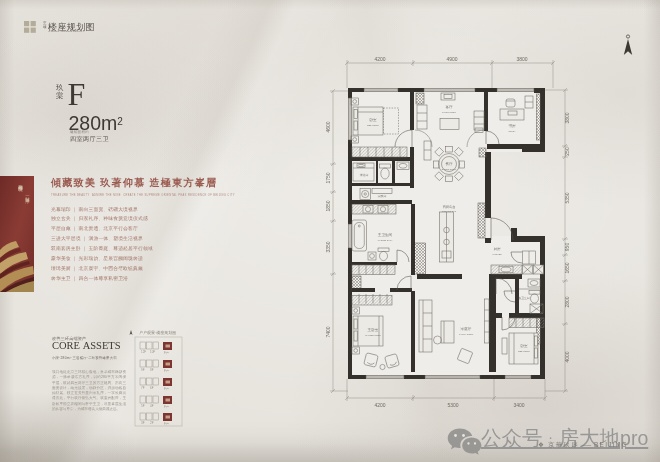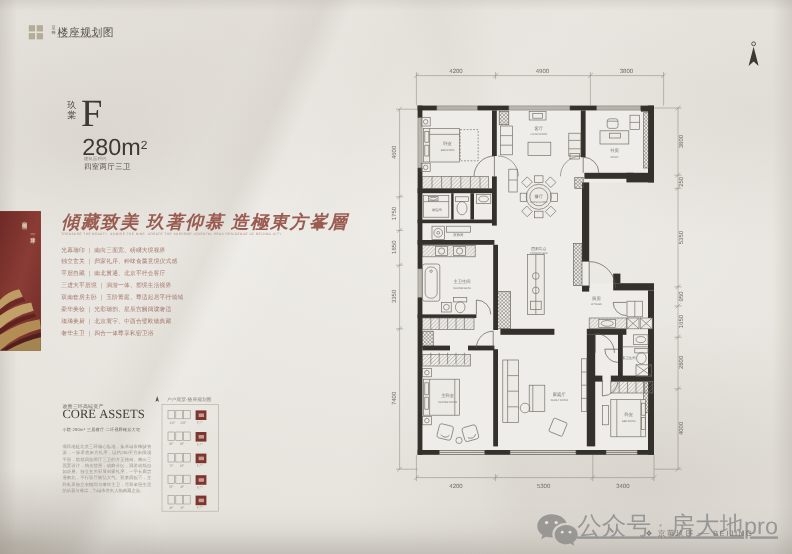--- a/index.html
+++ b/index.html
@@ -29,30 +29,30 @@
 <body>
 
 <div class="bg1"></div>
 <div class="bg2"></div>
 <div class="bg3"></div>
 
 <div class="t" style="left:43px;top:21px;font-size:3.5px;color:#6d675d;line-height:4px;width:5px;white-space:normal;">至臻</div>
 <div class="t" style="left:48px;top:20.5px;font-size:9px;letter-spacing:0.4px;color:#55504a;font-family:'Liberation Serif',serif;">楼座规划图</div>
 <div class="t" style="left:48px;top:30.2px;font-size:2.4px;letter-spacing:0;color:#8a857c;">MANSION&nbsp;HORIZONS&nbsp;BEIJING</div>
 
-<div class="t" style="left:56px;top:83.5px;font-size:7.5px;color:#474239;line-height:8.8px;width:8px;white-space:normal;font-family:Liberation Serif, serif;">玖棠</div>
+<div class="t" style="left:56px;top:83.5px;font-size:7.5px;color:#474239;line-height:8.8px;width:8px;white-space:normal;font-family:Liberation Mono, monospace;">玖棠</div>
 <div class="t" style="left:67.5px;top:75.5px;font-size:32px;color:#3e3a33;font-family:'Liberation Serif',serif;">F</div>
 
 <div class="t" style="left:68.5px;top:112px;font-size:19.5px;color:#3e3a33;font-family:Liberation Sans, sans-serif;">280m<span style="font-size:10px;vertical-align:5px;">2</span></div>
 
 <div class="t" style="left:70px;top:130px;font-size:3.5px;letter-spacing:.3px;color:#8a857c;">建筑面积约</div>
 
 <div class="t" style="left:70px;top:134.8px;font-size:6.2px;letter-spacing:.3px;color:#55504a;">四室两厅三卫</div>
 
-<div class="t" style="left:51px;top:176px;font-size:15px;font-weight:bold;letter-spacing:1.3px;color:#9a5b50;font-style:italic;">傾藏致美&nbsp;玖著仰慕&nbsp;造極東方峯層</div>
+<div class="t" style="left:51px;top:176px;font-size:10px;font-weight:bold;letter-spacing:1.3px;color:#9a5b50;">傾藏致美&nbsp;玖著仰慕&nbsp;造極東方峯層</div>
 
 <div class="t" style="left:51px;top:194px;font-size:2.6px;letter-spacing:.4px;color:#b08a7e;">TREASURE&nbsp;THE&nbsp;BEAUTY&nbsp;&nbsp;ADMIRE&nbsp;THE&nbsp;NINE&nbsp;&nbsp;CREATE&nbsp;THE&nbsp;SUPREME&nbsp;ORIENTAL&nbsp;PEAK&nbsp;RESIDENCE&nbsp;OF&nbsp;BEIJING&nbsp;CITY</div>
 
 <div class="t" style="left:51px;top:204.5px;font-size:4.8px;line-height:9.9px;color:#a3766a;letter-spacing:.15px;">
 光幕瑞印&nbsp;｜&nbsp;南向三面宽、磅礴大境视界<br>
 独立玄关&nbsp;｜&nbsp;归家礼序、种味食羹意境仪式感<br>
 平层自藏&nbsp;｜&nbsp;南北贯通、北京平行会客厅<br>
 三进大平层境&nbsp;｜&nbsp;洄游一体、塑境生活视界<br>
 双南套房主卧&nbsp;｜&nbsp;玉阶菁庭、尊适起居平行领域<br>
 豪华美妆&nbsp;｜&nbsp;光彩瑞韵、星辰宫阙阔珑奢适<br>

